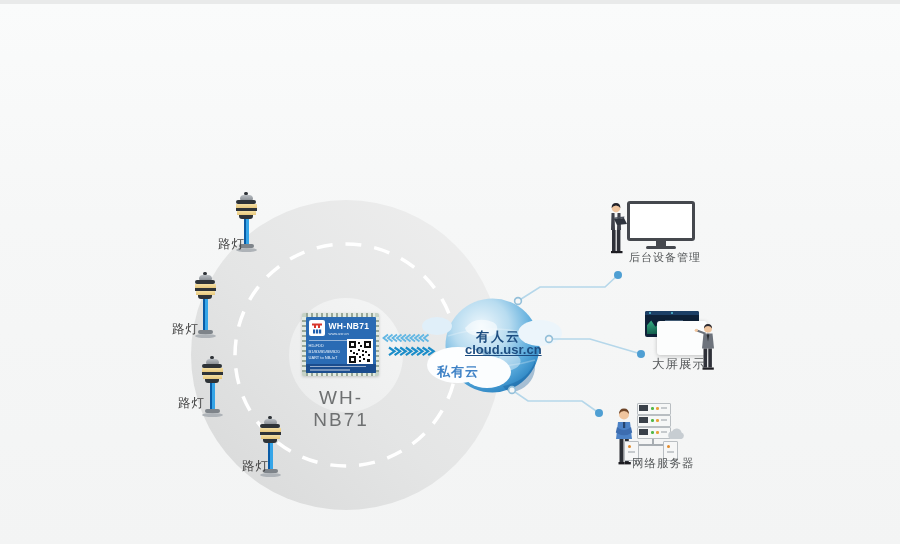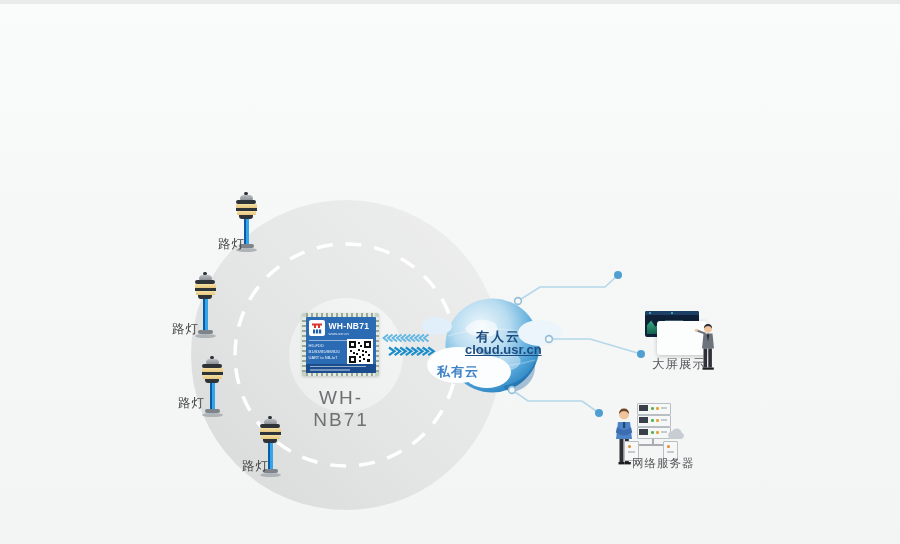--- a/index.html
+++ b/index.html
@@ -248,20 +248,39 @@
       <circle cx="549" cy="335" r="3.4" fill="#f6f7f7" stroke="#93bfd9" stroke-width="1.6"></circle>
       <circle cx="641" cy="350" r="4" fill="#4f9fd3"></circle>
     </g>
     <g>
       <polyline points="512,386 528,397 582,397 599,409" fill="none" stroke="#b5d7ea" stroke-width="1.6"></polyline>
       <circle cx="512" cy="386" r="3.4" fill="#f6f7f7" stroke="#93bfd9" stroke-width="1.6"></circle>
       <circle cx="599" cy="409" r="4" fill="#4f9fd3"></circle>
     </g>
   </svg>
 
+  <div class="ep" style="left:604px;top:195px;width:112px;height:66px">
+    <div class="monitor"></div>
+    <div class="monitor-neck"></div>
+    <div class="monitor-base"></div>
+    <svg style="position:absolute;left:0;top:1px" width="30" height="58" viewBox="0 0 30 58">
+      <circle cx="12" cy="8" r="4.3" fill="#f0c59e"></circle>
+      <path d="M7.6 8 q0 -5 4.4 -5 q4.4 0 4.4 5 q-1.6 -2.6 -4.4 -2.6 q-2.8 0 -4.4 2.6z" fill="#23232b"></path>
+      <path d="M7.5 13 h9 l1.5 17 h-12z" fill="#f4f5f6"></path>
+      <path d="M7.5 13 l3 0 .5 17 h-4z" fill="#3f414b"></path>
+      <path d="M16.5 13 l-3 0 -.5 17 h4z" fill="#3f414b"></path>
+      <path d="M10 19 l10 -1 3 6 -10 1z" fill="#2e333d"></path>
+      <path d="M10 19 l10 -1 .5 -1.4 -10 1z" fill="#4a505c"></path>
+      <rect x="8" y="30" width="3.6" height="21" fill="#2f3139"></rect>
+      <rect x="12.8" y="30" width="3.6" height="21" fill="#2f3139"></rect>
+      <path d="M7 51 h6 v2.2 h-6z" fill="#1d1d22"></path>
+      <path d="M12.5 51 h6 v2.2 h-6z" fill="#1d1d22"></path>
+    </svg>
+    <div class="ep-label" style="left:25px;top:51px;font-size:11px">后台设备管理</div>
+  </div>
 
   <div class="ep" style="left:608px;top:396px;width:100px;height:74px">
     <svg style="position:absolute;left:2px;top:6px" width="32" height="62" viewBox="0 0 32 62">
       <circle cx="14" cy="8.5" r="5" fill="#f0c59e"></circle>
       <path d="M9 8 q0 -5.6 5 -5.6 q5 0 5 5.6 q-1.8 -3 -5 -3 q-3.2 0 -5 3z" fill="#6e4426"></path>
       <path d="M8 16 h12 l2 17 h-16z" fill="#4c82c6"></path>
       <path d="M7 21 q7 6.5 14 0 l1.2 5.5 q-8 5.5 -16.4 0z" fill="#3d6db0"></path>
       <rect x="13" y="16" width="2.2" height="6" fill="#26446e"></rect>
       <rect x="9.5" y="33" width="4" height="23" fill="#2c2f35"></rect>
       <rect x="14.8" y="33" width="4" height="23" fill="#2c2f35"></rect>

